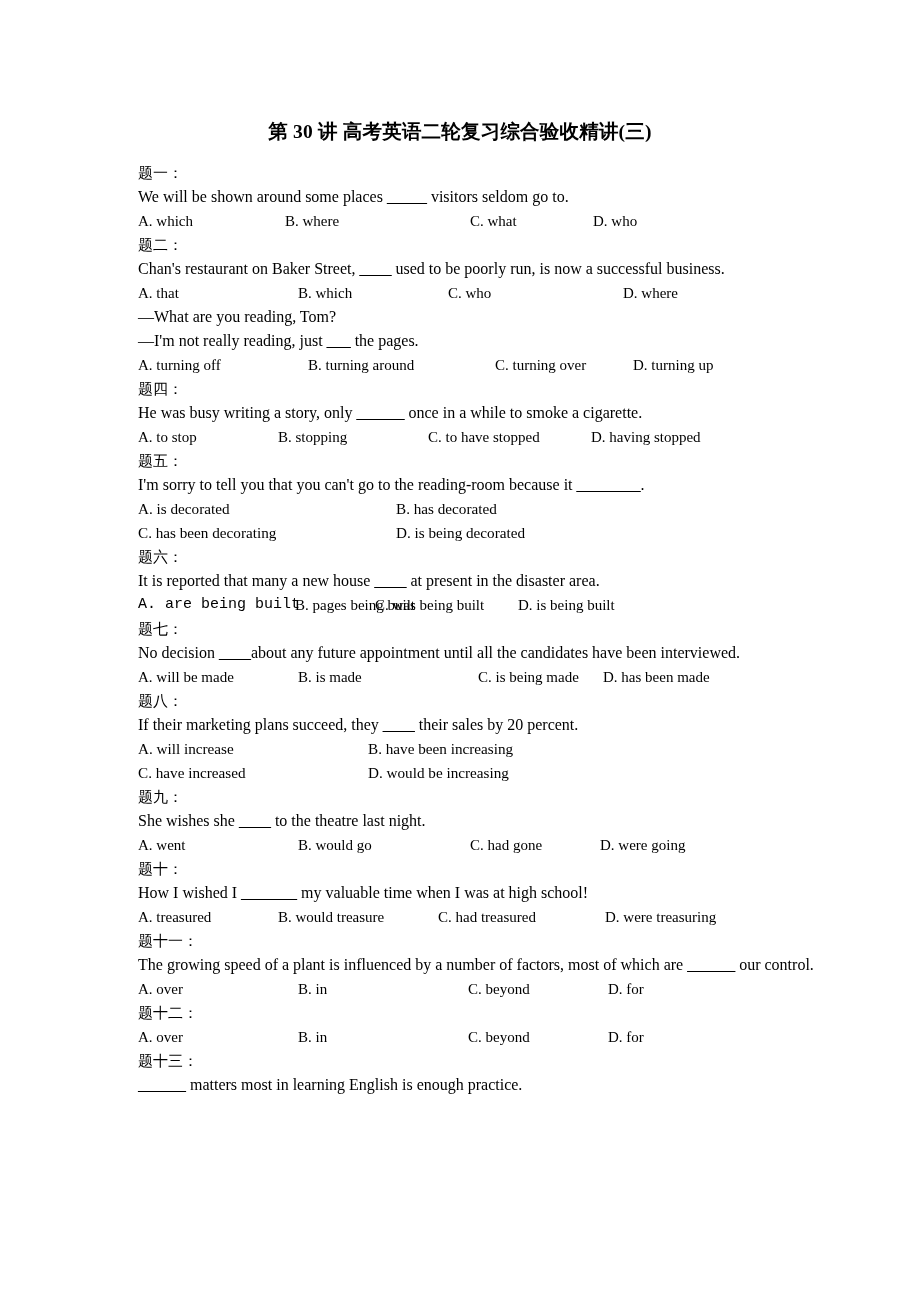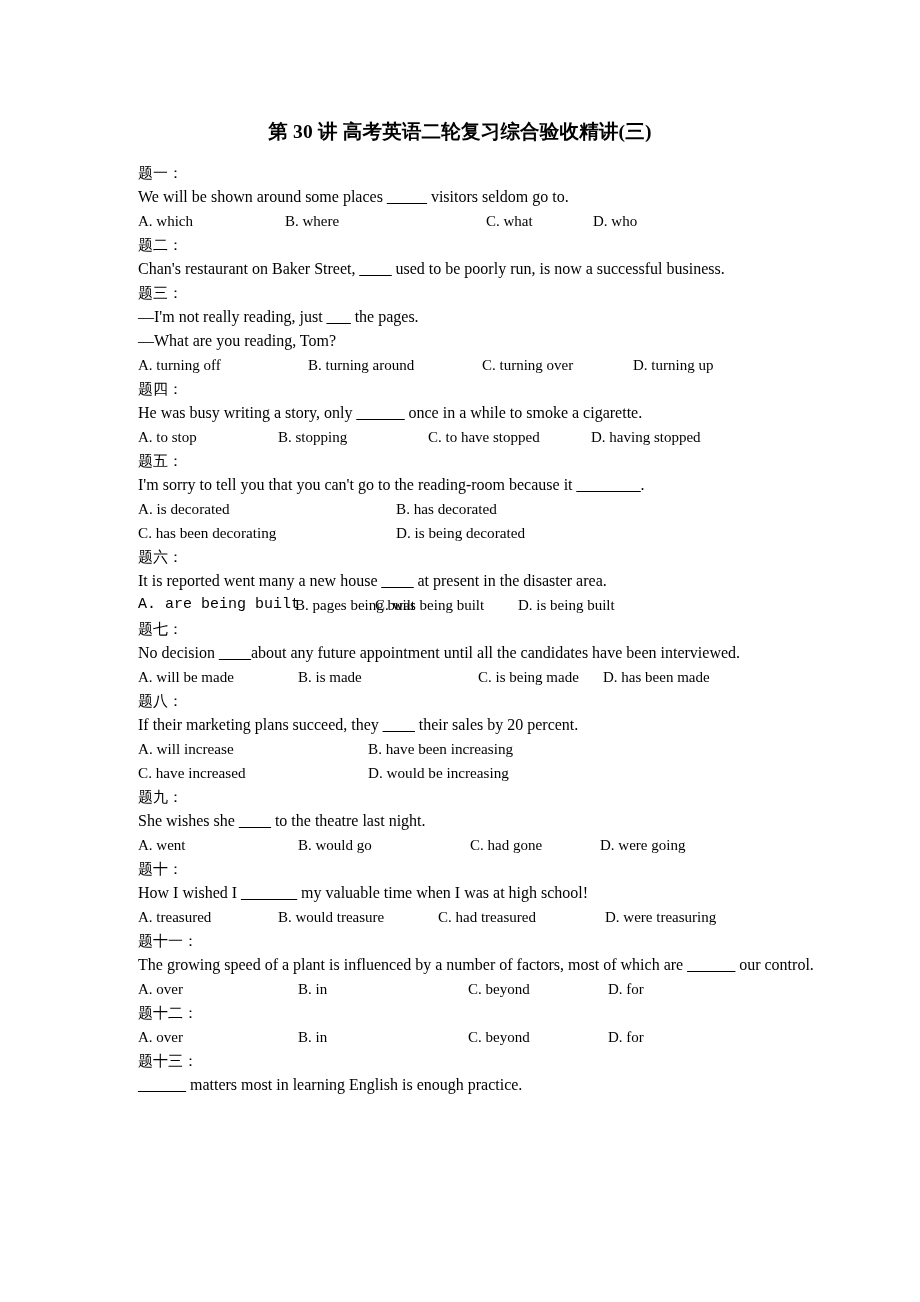--- a/index.html
+++ b/index.html
@@ -91,32 +91,37 @@
 
   <div class="doc-title">第 30 讲 高考英语二轮复习综合验收精讲(三)</div>
 
   <div class="body-block">
 
   <div class="qlabel">题一：</div>
       <div class="stem"><span>We will be shown around some places </span><span class="blank">_____</span><span> visitors seldom go to.</span></div>
       <div class="opts">
         <span class="opt" style="left: 0px;">A. which</span>
         <span class="opt" style="left: 147px;">B. where</span>
-        <span class="opt" style="left: 348px;">C. what</span>
+        <span class="opt" style="left: 332px;">C. what</span>
         <span class="opt" style="left: 455px;">D. who</span>
       </div>
       <div class="qlabel">题二：</div>
       <div class="stem"><span>Chan's restaurant on Baker Street, </span><span class="blank">____</span><span> used to be poorly run, is now a successful business.</span></div>
-      <div class="qlabel">题三：</div>
+      <div class="opts">
+        <span class="opt" style="left: 0px;">A. that</span>
+        <span class="opt" style="left: 160px;">B. which</span>
+        <span class="opt" style="left: 310px;">C. who</span>
+        <span class="opt" style="left: 485px;">D. where</span>
+      </div>
+      <div class="stem">—What are you reading, Tom?</div>
       <div class="stem"><span>—I'm not really reading, just </span><span class="blank">___</span><span> the pages.</span></div>
-      <div class="stem">—What are you reading, Tom?</div>
       <div class="opts">
         <span class="opt" style="left: 0px;">A. turning off</span>
         <span class="opt" style="left: 170px;">B. turning around</span>
-        <span class="opt" style="left: 344px;">C. turning over</span>
+        <span class="opt" style="left: 357px;">C. turning over</span>
         <span class="opt" style="left: 495px;">D. turning up</span>
       </div>
       <div class="qlabel">题四：</div>
       <div class="stem"><span>He was busy writing a story, only </span><span class="blank">______</span><span> once in a while to smoke a cigarette.</span></div>
       <div class="opts">
         <span class="opt" style="left: 0px;">A. to stop</span>
         <span class="opt" style="left: 140px;">B. stopping</span>
         <span class="opt" style="left: 290px;">C. to have stopped</span>
         <span class="opt" style="left: 453px;">D. having stopped</span>
       </div>
@@ -126,21 +131,21 @@
         <div class="row">
           <span class="opt" style="left: 0px;">A. is decorated</span>
           <span class="opt" style="left: 258px;">B. has decorated</span>
         </div>
         <div class="row">
           <span class="opt" style="left: 0px;">C. has been decorating</span>
           <span class="opt" style="left: 258px;">D. is being decorated</span>
         </div>
       </div>
       <div class="qlabel">题六：</div>
-      <div class="stem"><span>It is reported went many a new house  </span><span class="blank">____</span><span>  at present in the disaster area.</span></div>
+      <div class="stem"><span>It is reported that many a new house  </span><span class="blank">____</span><span>  at present in the disaster area.</span></div>
       <div class="opts">
         <span class="opt" style="left: 0px; font-family: Liberation Mono, monospace;">A. are being built</span>
         <span class="opt" style="left: 157px;">B. pages being built</span>
         <span class="opt" style="left: 237px;">C. was being built</span>
         <span class="opt" style="left: 380px;">D. is being built</span>
       </div>
       <div class="qlabel">题七：</div>
       <div class="stem"><span>No decision </span><span class="blank">____</span><span>about any future appointment until all the candidates have been interviewed.</span></div>
       <div class="opts">
         <span class="opt" style="left: 0px;">A. will be made</span>

